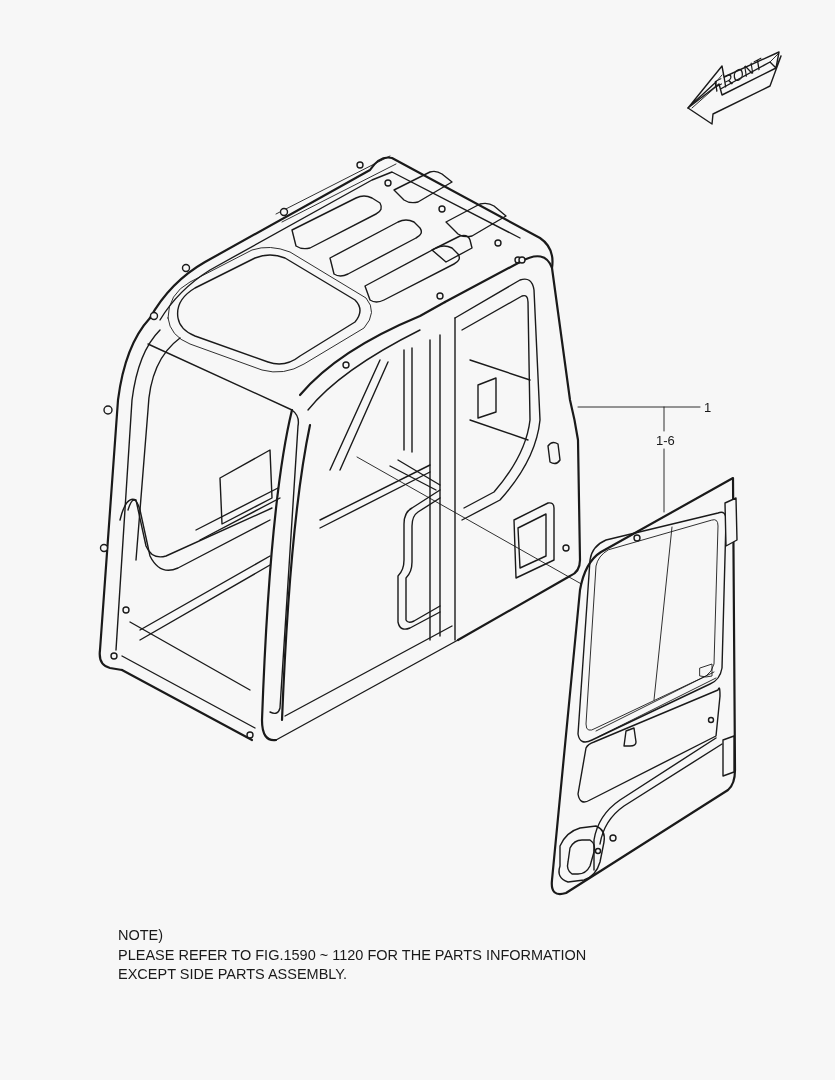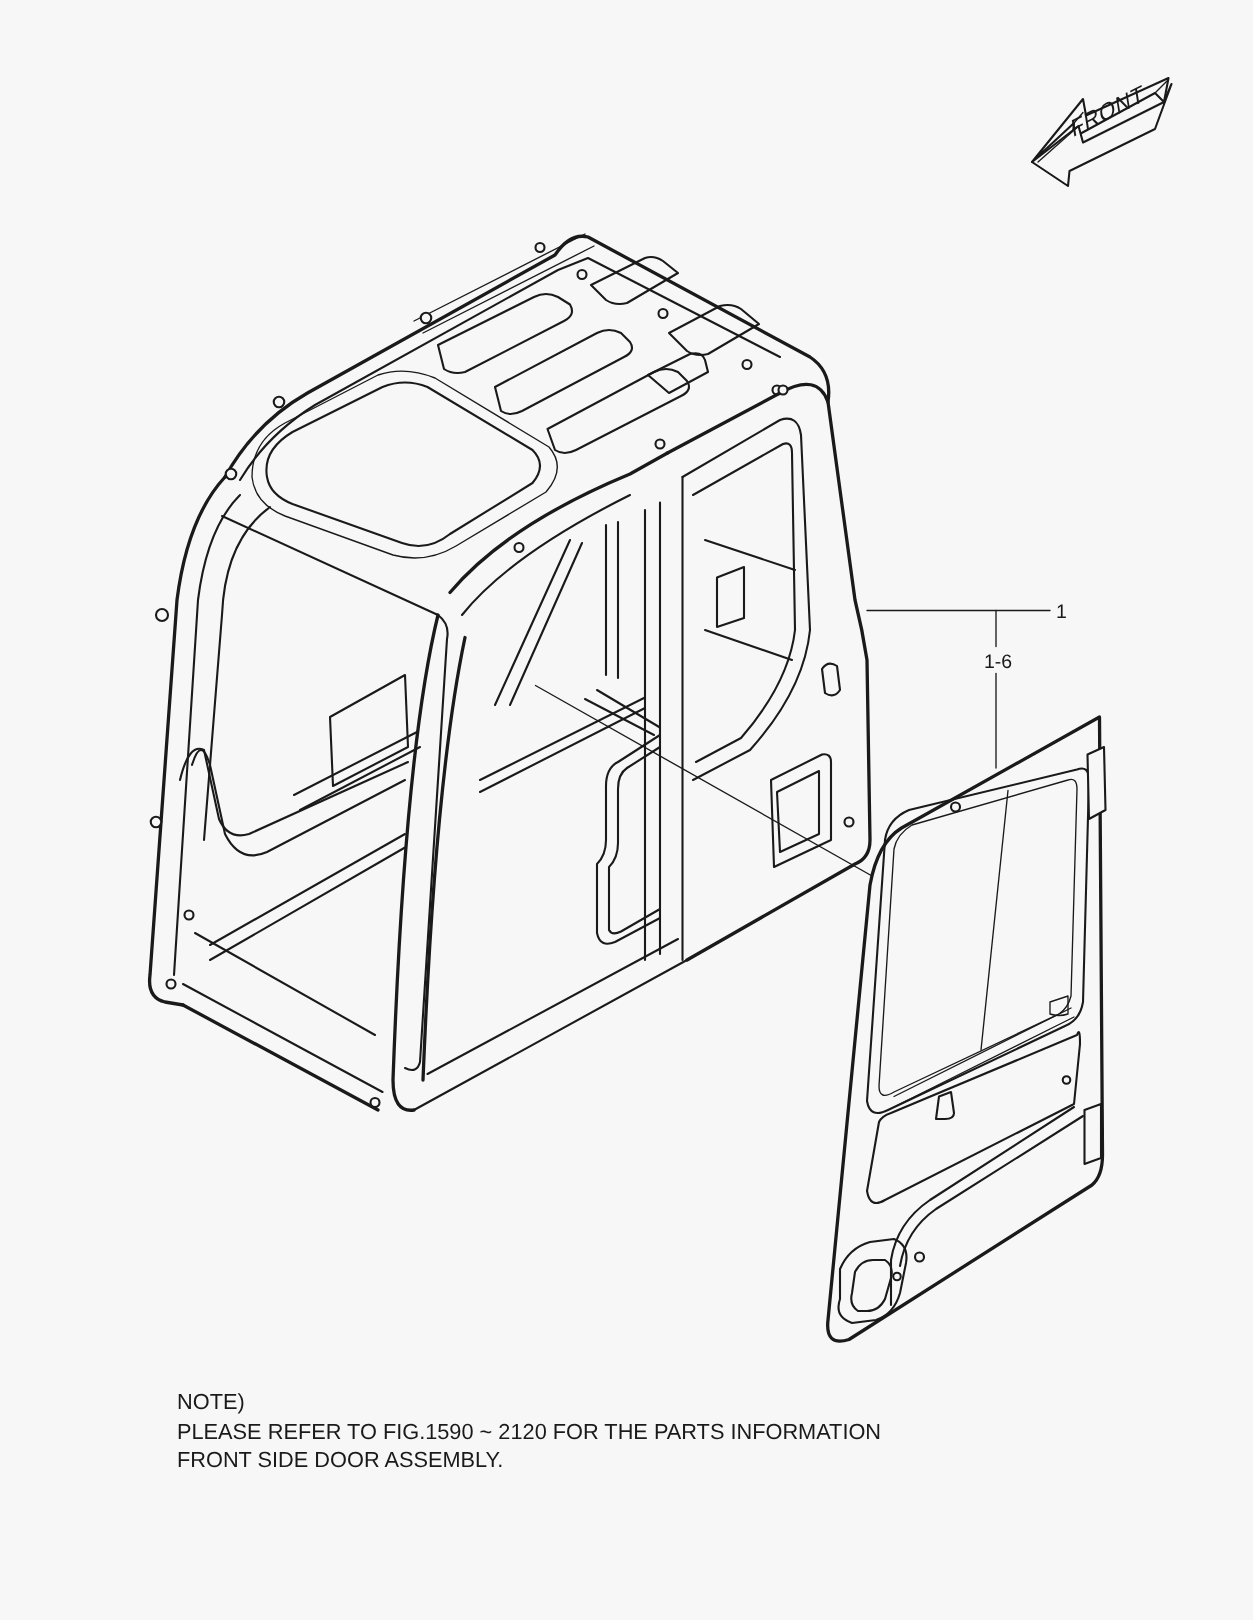--- a/index.html
+++ b/index.html
@@ -183,15 +183,15 @@
   </g>
 </svg>
 
 <div id="callout-1" class="callout">1</div>
 <div id="callout-1-1" class="callout">1-6</div>
 
 <div id="front-label">FRONT</div>
 
 <div id="note">
   <div>NOTE)</div>
-  <div>PLEASE REFER TO FIG.1590 ~ 2120 FOR THE PARTS INFORMATION</div>
-  <div>FRONT SIDE DOOR ASSEMBLY.</div>
+  <div>PLEASE REFER TO FIG.1590 ~ 1120 FOR THE PARTS INFORMATION</div>
+  <div>EXCEPT SIDE PARTS ASSEMBLY.</div>
 </div>
 
 </body></html>

